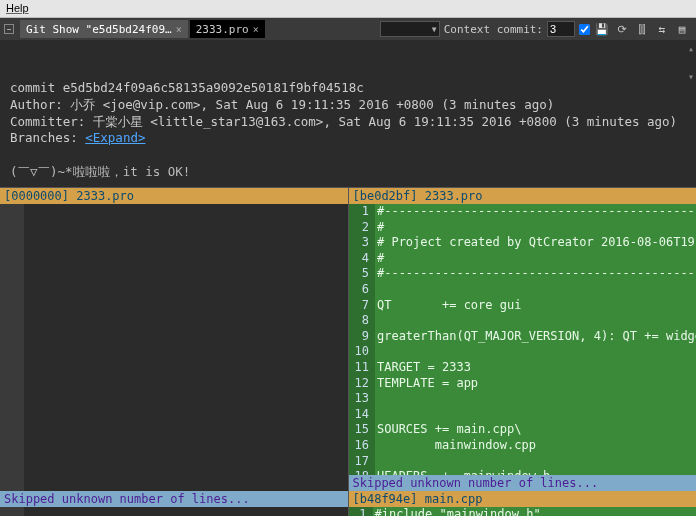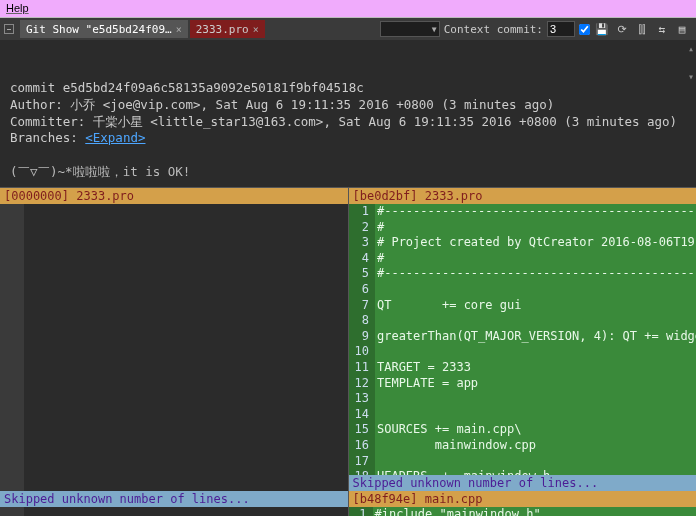--- a/index.html
+++ b/index.html
@@ -5,21 +5,21 @@
 * { margin: 0; padding: 0; box-sizing: border-box; }
 body {
   font-family: "Consolas", "Monaco", monospace;
   font-size: 12px;
   background: #2b2b2b;
   width: 696px;
   height: 516px;
   overflow: hidden;
 }
 .menubar {
-  background: #f0abfc;
+  background: #e5e5e5;
   height: 18px;
   padding: 2px 6px;
   font-family: Tahoma, sans-serif;
   font-size: 11px;
   border-bottom: 1px solid #bbb;
 }
 .menubar span { text-decoration: underline; text-decoration-color: #666; }
 .tabbar {
   background: #3a3a3a;
   height: 22px;
@@ -36,21 +36,21 @@
 }
 .tabbar-collapse::before {
   content: '';
   position: absolute;
   left: 2px; right: 2px; top: 4px;
   border-top: 1px solid #aaa;
 }
 .tab {
   display: flex;
   align-items: center;
-  background: #7f1d1d;
+  background: #000000;
   padding: 2px 6px;
   color: #ccc;
   gap: 4px;
   font-size: 11px;
   height: 18px;
 }
 .tab.active { background: #555; color: #fff; }
 .tab .close { color: #aaa; font-size: 10px; }
 .toolbar-right {
   margin-left: auto;
@@ -102,21 +102,21 @@
 .pane {
   flex: 1;
   display: flex;
   flex-direction: column;
   overflow: hidden;
   border-top: 1px solid #555;
 }
 .pane.left { border-right: 1px solid #555; }
 .file-header {
   background: #d4a04a;
-  color: #7f1d1d;
+  color: #0c4a6e;
   padding: 1px 4px;
   font-size: 12px;
   white-space: nowrap;
 }
 .skip-line {
   background: #7faac9;
   color: #4c1d95;
   padding: 1px 4px;
   font-size: 12px;
 }

